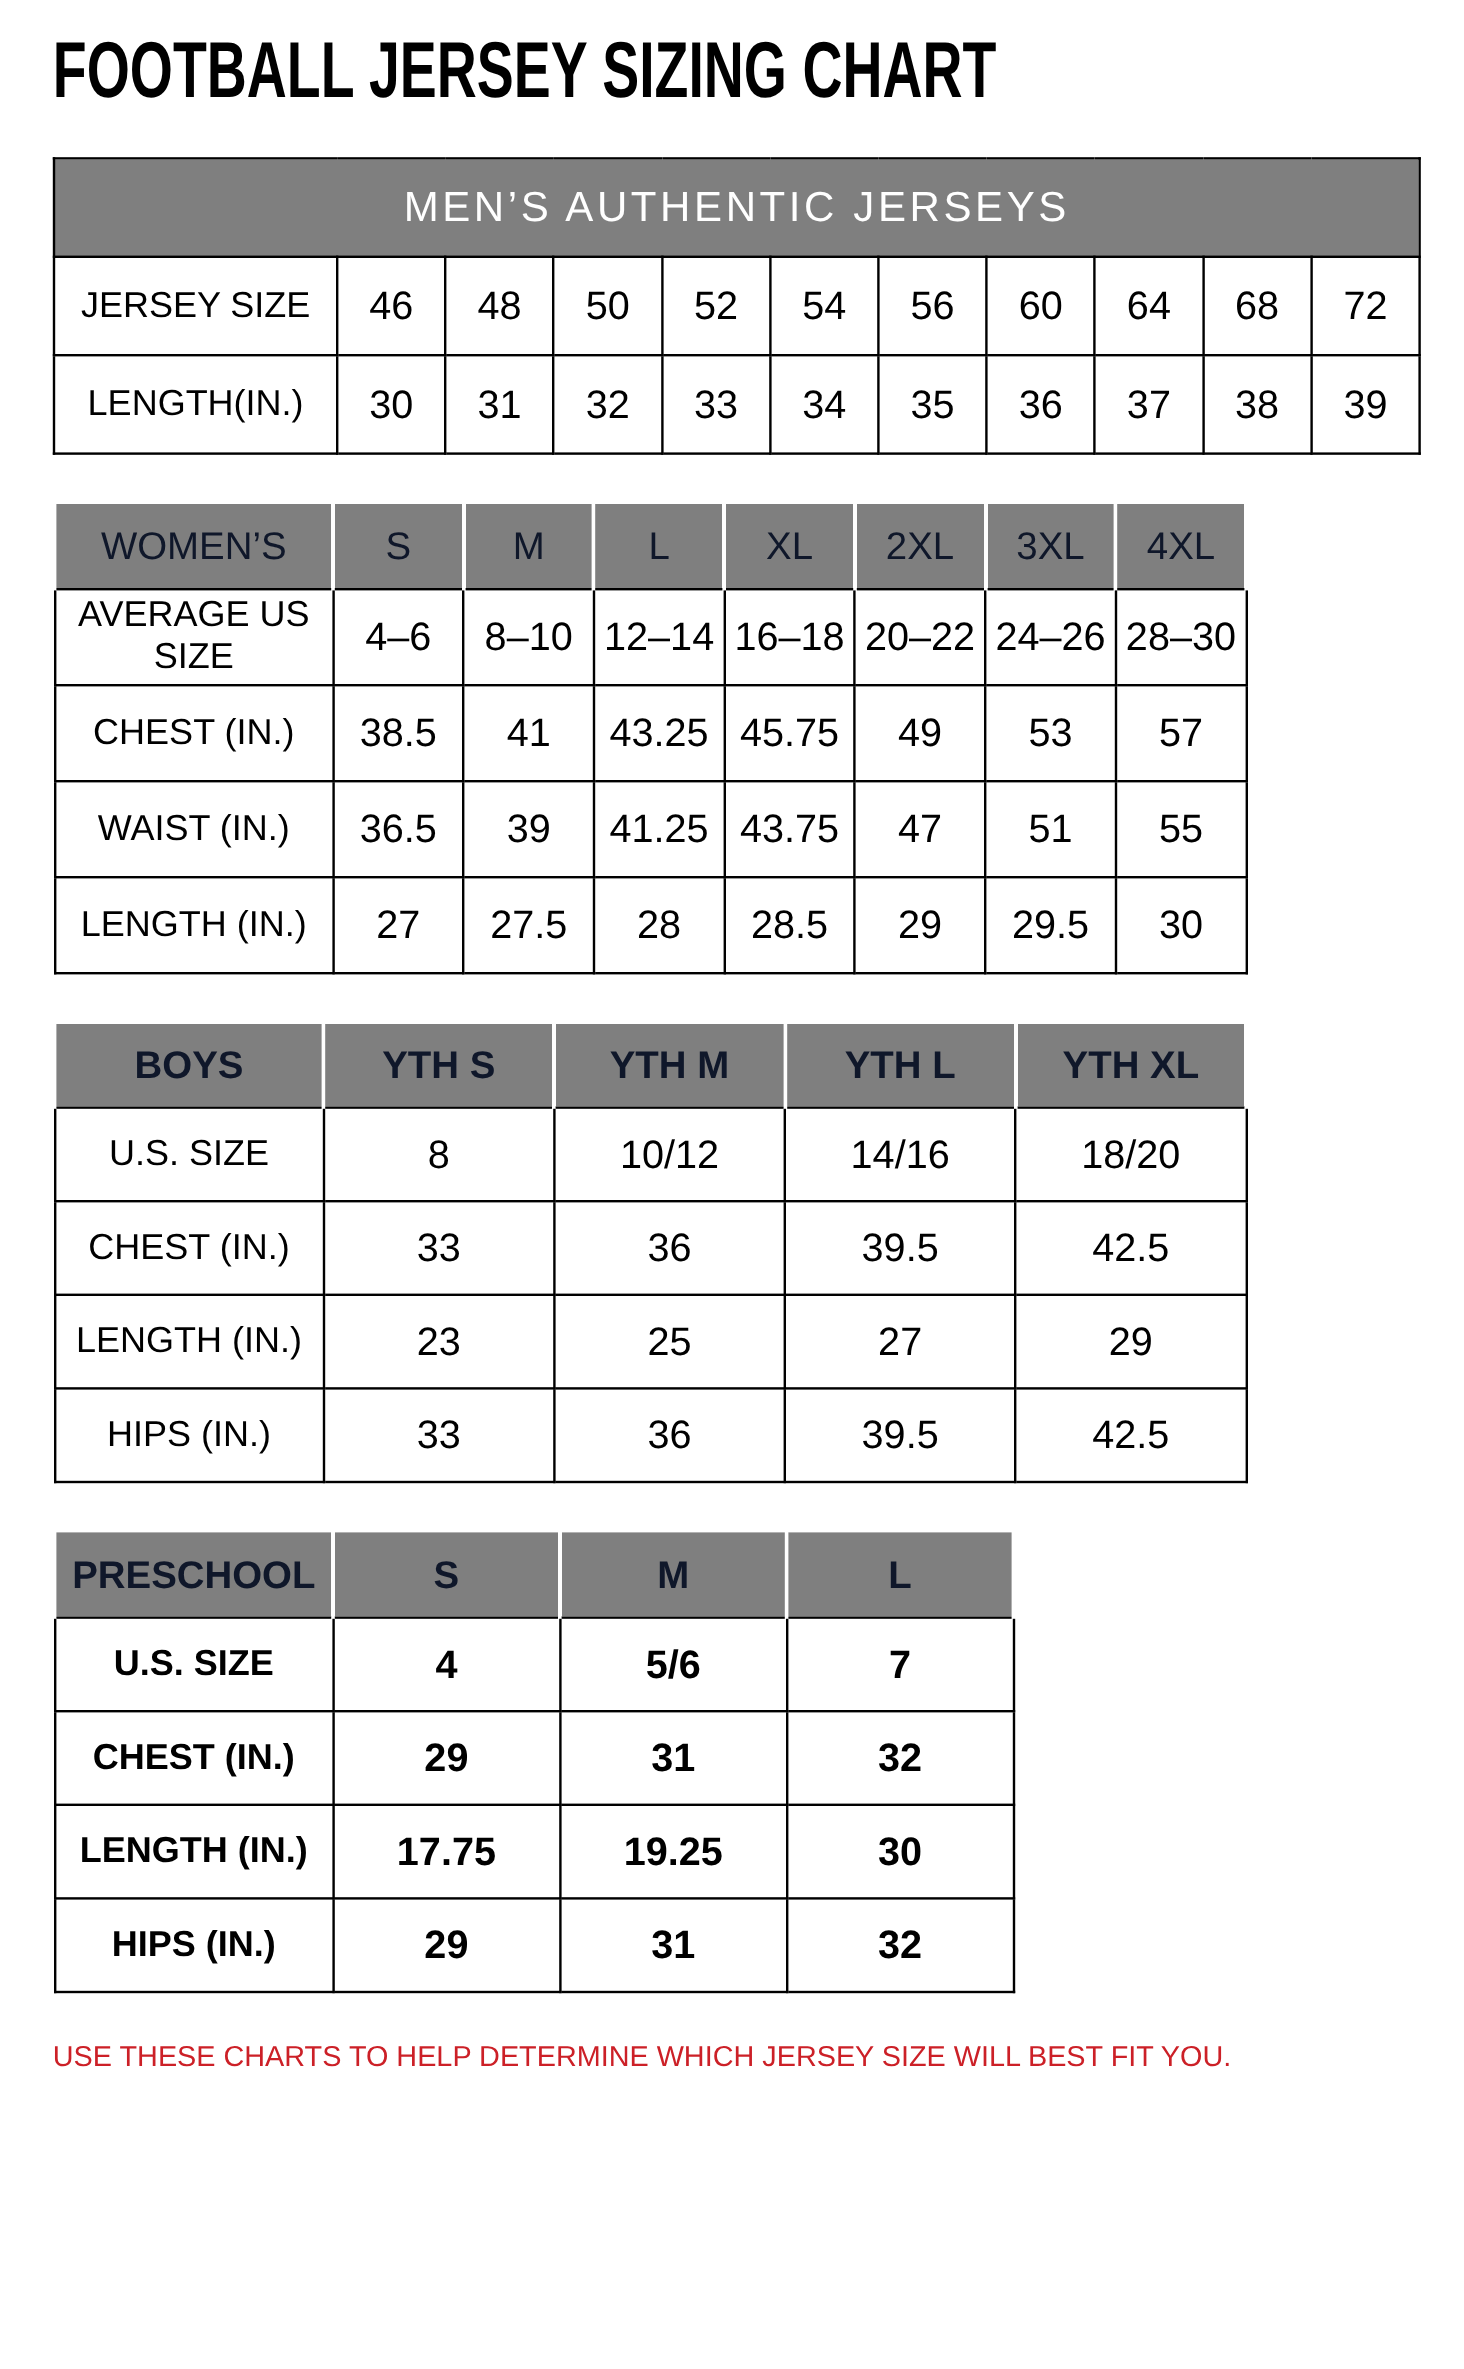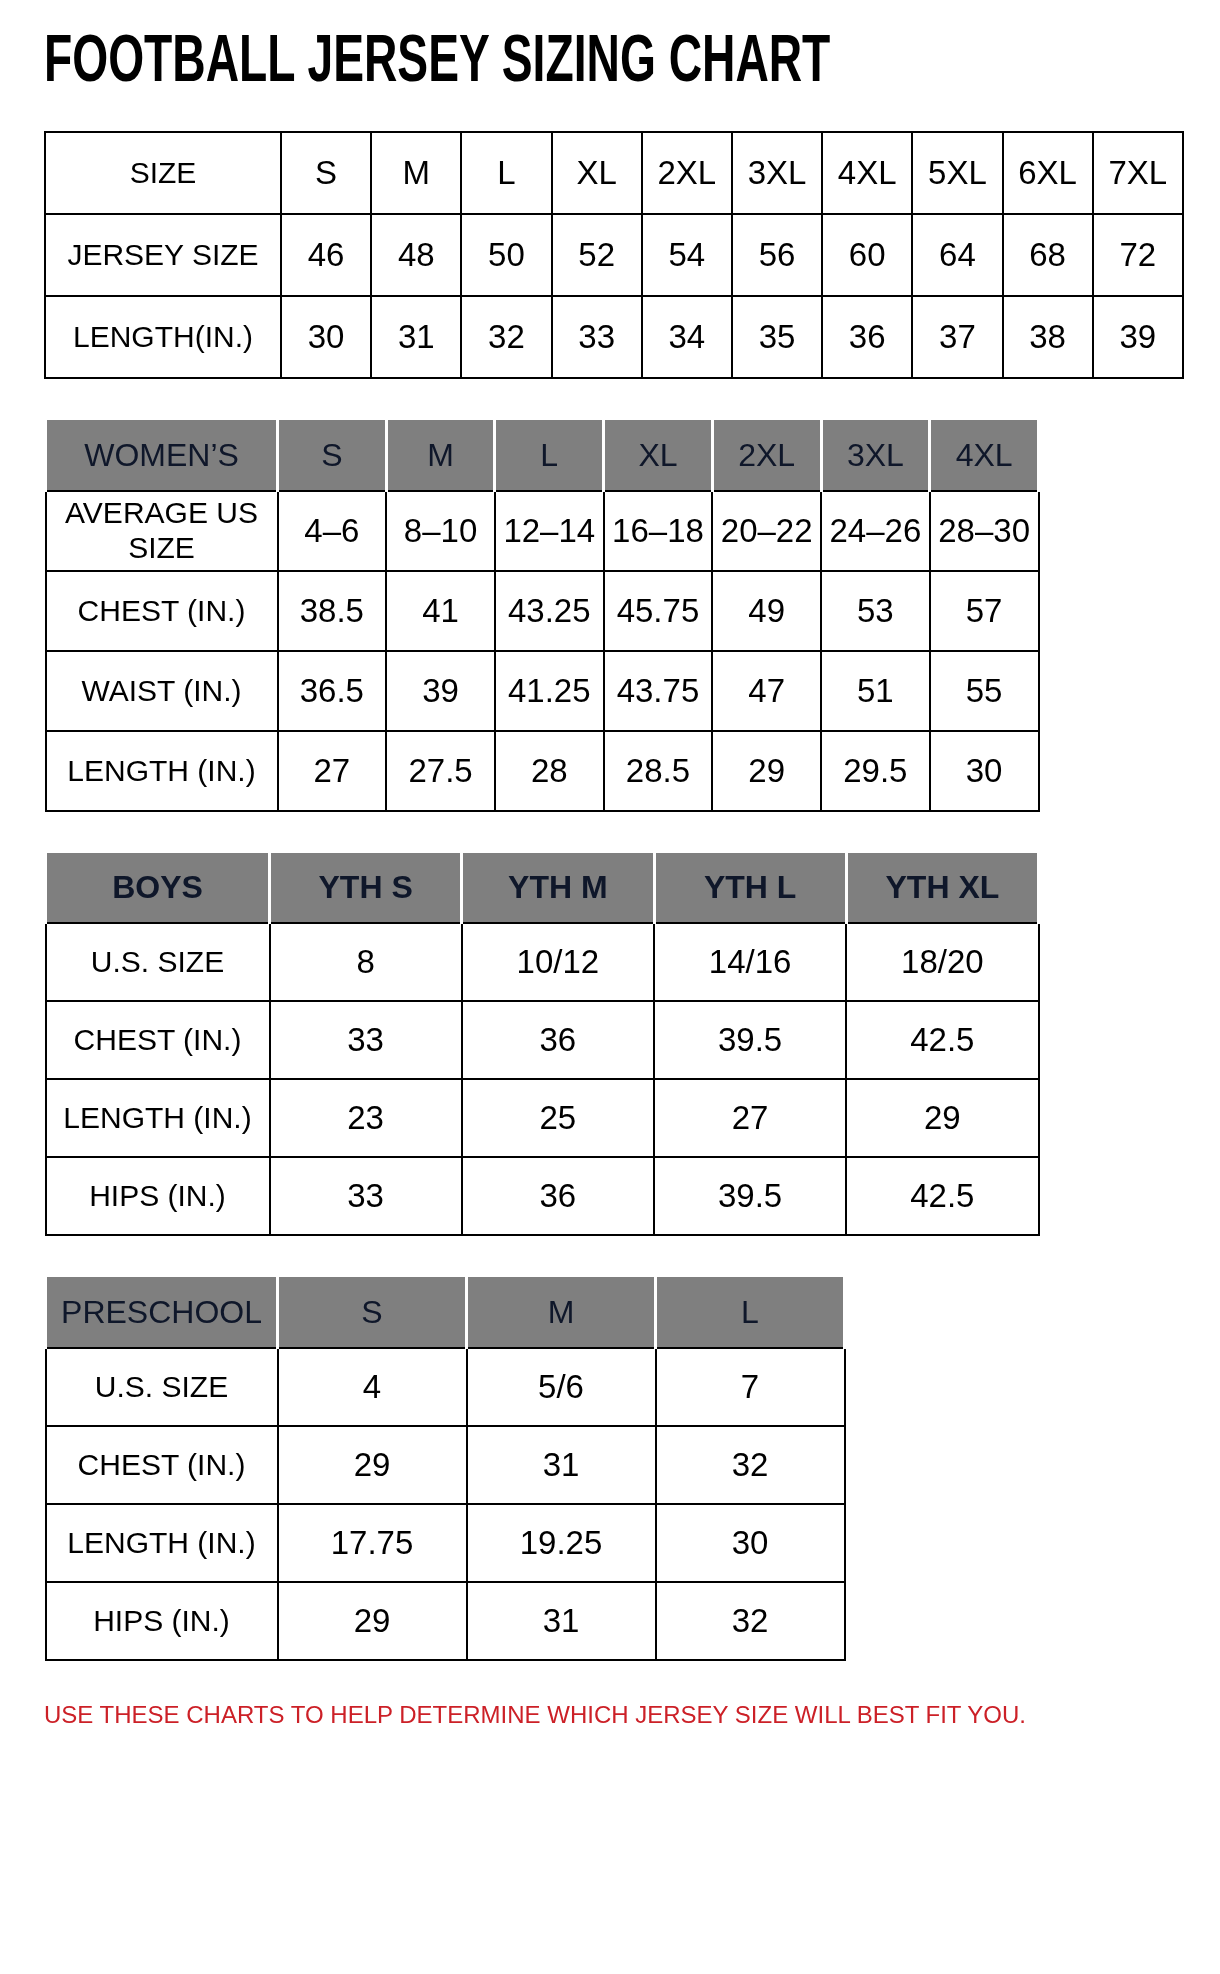--- a/index.html
+++ b/index.html
@@ -61,21 +61,21 @@
   td.row-label { font-size: 30px; line-height: 1.15; }
   .t-mens { width: 1140px; }
   .t-mens td { height: 82px; }
   .t-mens col.c-label { width: 236px; }
   .t-womens { width: 996px; }
   .t-womens col.c-label { width: 232px; }
   .t-boys { width: 996px; }
   .t-boys td { height: 78px; }
   .t-boys tr.gray-header td { height: 72px; font-weight: bold; }
   .t-boys col.c-label { width: 224px; }
-  .t-preschool { width: 802px; }
+  .t-preschool { width: 802px; font-weight: bold; }
   .t-preschool td { height: 78px; }
   .t-preschool tr.gray-header td { height: 72px; }
   .t-preschool col.c-label { width: 232px; }
   .footer {
     color: #cc2027;
     font-size: 24px;
     margin-top: 40px;
     white-space: nowrap;
   }
 </style>
@@ -94,31 +94,21 @@
         <col>
         <col>
         <col>
         <col>
         <col>
         <col>
         <col>
       </colgroup>
       <tbody>
         <tr>
-          <td class="row-label white-header">SIZE</td>
-          <td class="white-header">S</td>
-          <td class="white-header">M</td>
-          <td class="white-header">L</td>
-          <td class="white-header">XL</td>
-          <td class="white-header">2XL</td>
-          <td class="white-header">3XL</td>
-          <td class="white-header">4XL</td>
-          <td class="white-header">5XL</td>
-          <td class="white-header">6XL</td>
-          <td class="white-header">7XL</td>
+          <td colspan="11" class="title-bar">MEN’S AUTHENTIC JERSEYS</td>
         </tr>
         <tr>
           <td class="row-label">JERSEY SIZE</td>
           <td>46</td>
           <td>48</td>
           <td>50</td>
           <td>52</td>
           <td>54</td>
           <td>56</td>
           <td>60</td>

